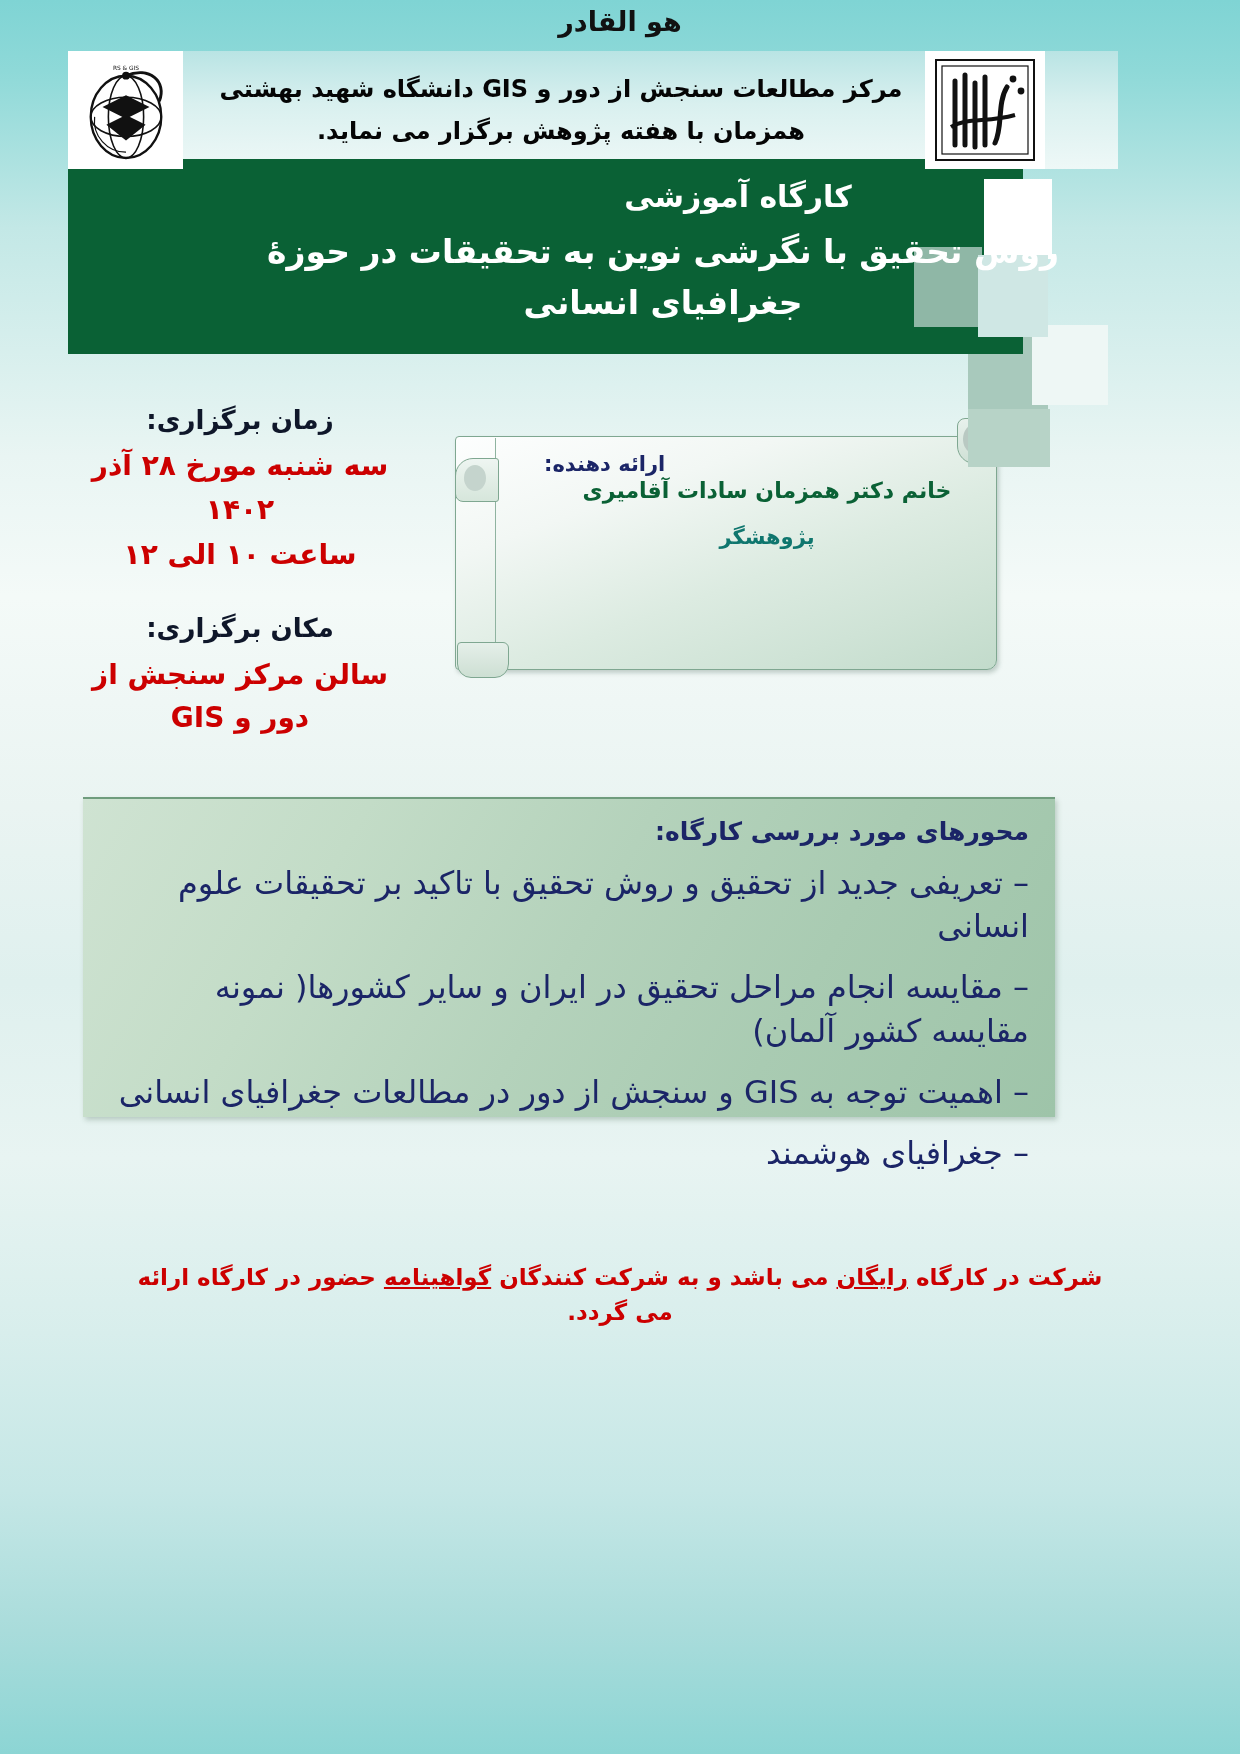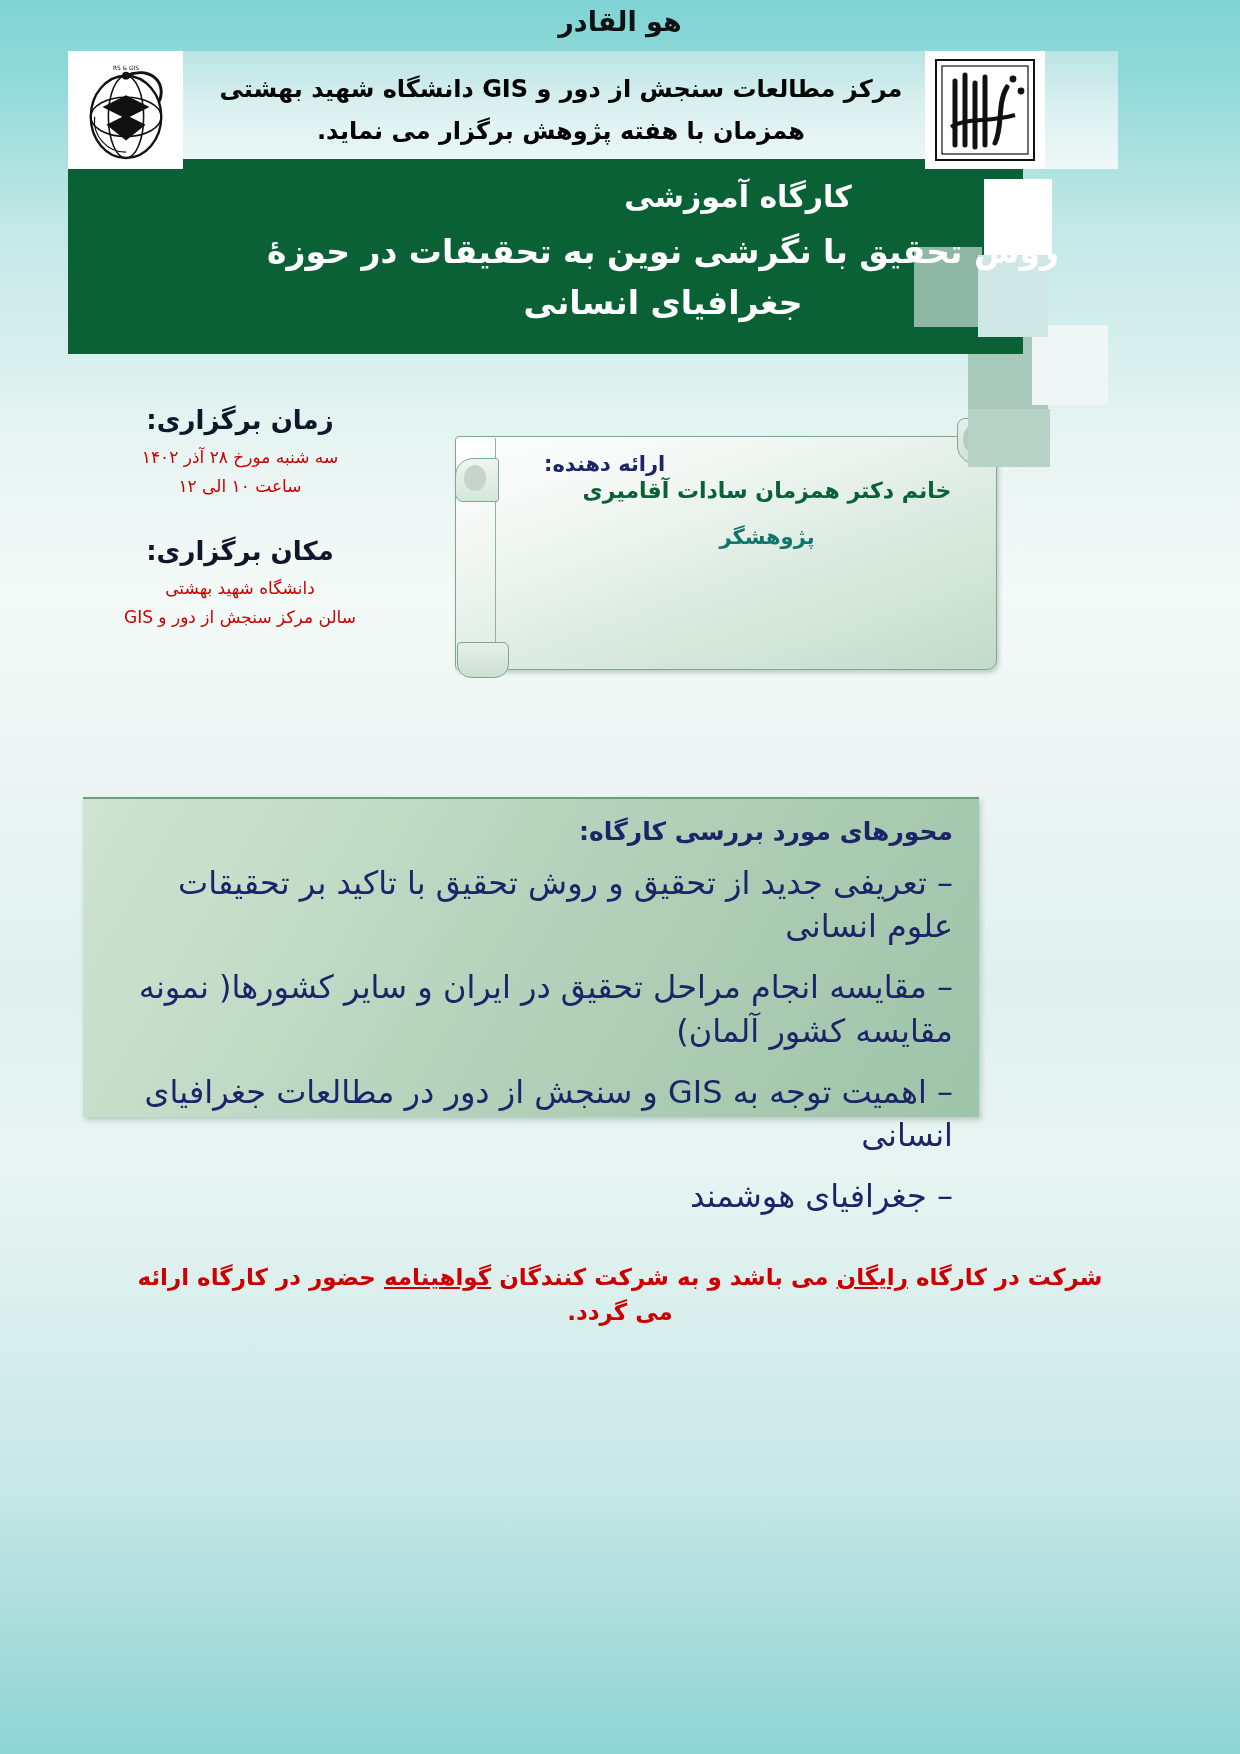--- a/index.html
+++ b/index.html
@@ -160,22 +160,22 @@
     text-align: center;
     line-height: 1.55;
   }
   .dt-head {
     font-size: 26px;
     font-weight: bold;
     color: #0f172a;
     margin-bottom: 4px;
   }
   .dt-red {
-    font-size: 17px;
-    font-weight: normal;
+    font-size: 28px;
+    font-weight: bold;
     color: #cc0000;
     margin-bottom: 2px;
   }
   .dt-spacer { height: 30px; }
 
   
   .scroll-panel {
     position: absolute;
     top: 418px;
     left: 455px;
@@ -282,21 +282,21 @@
     font-size: 21px;
     font-weight: bold;
     color: #0a6135;
   }
 
   
   .topics-box {
     position: absolute;
     top: 797px;
     left: 83px;
-    width: 896px;
+    width: 972px;
     height: 320px;
     background: linear-gradient(120deg,
         #cfe3d2 0%,
         #c3dcc7 25%,
         #b4d2bb 50%,
         #a9cbb2 72%,
         #9ec4a9 100%);
     border-top: 2px solid #6f9c7d;
     box-shadow: 2px 3px 5px rgba(70,100,80,0.28);
     padding: 18px 26px 10px 26px;
@@ -384,21 +384,20 @@
     <div class="title-main">جغرافیای انسانی</div>
   </div>
 </div>
 
 <div class="datetime-block">
   <div class="dt-head">زمان برگزاری:</div>
   <div class="dt-red">سه شنبه مورخ ۲۸ آذر ۱۴۰۲</div>
   <div class="dt-red">ساعت  ۱۰ الی ۱۲</div>
   <div class="dt-spacer"></div>
   <div class="dt-head">مکان  برگزاری:</div>
-  <div class="dt-red">دانشگاه شهید بهشتی</div>
   <div class="dt-red">سالن مرکز سنجش از دور و GIS</div>
 </div>
 
 <div class="scroll-panel">
   <div class="scroll-body"></div>
   <div class="scroll-inner-line"></div>
   <div class="scroll-curl-top">
     <span class="knob"></span>
   </div>
   <div class="scroll-curl-left">

